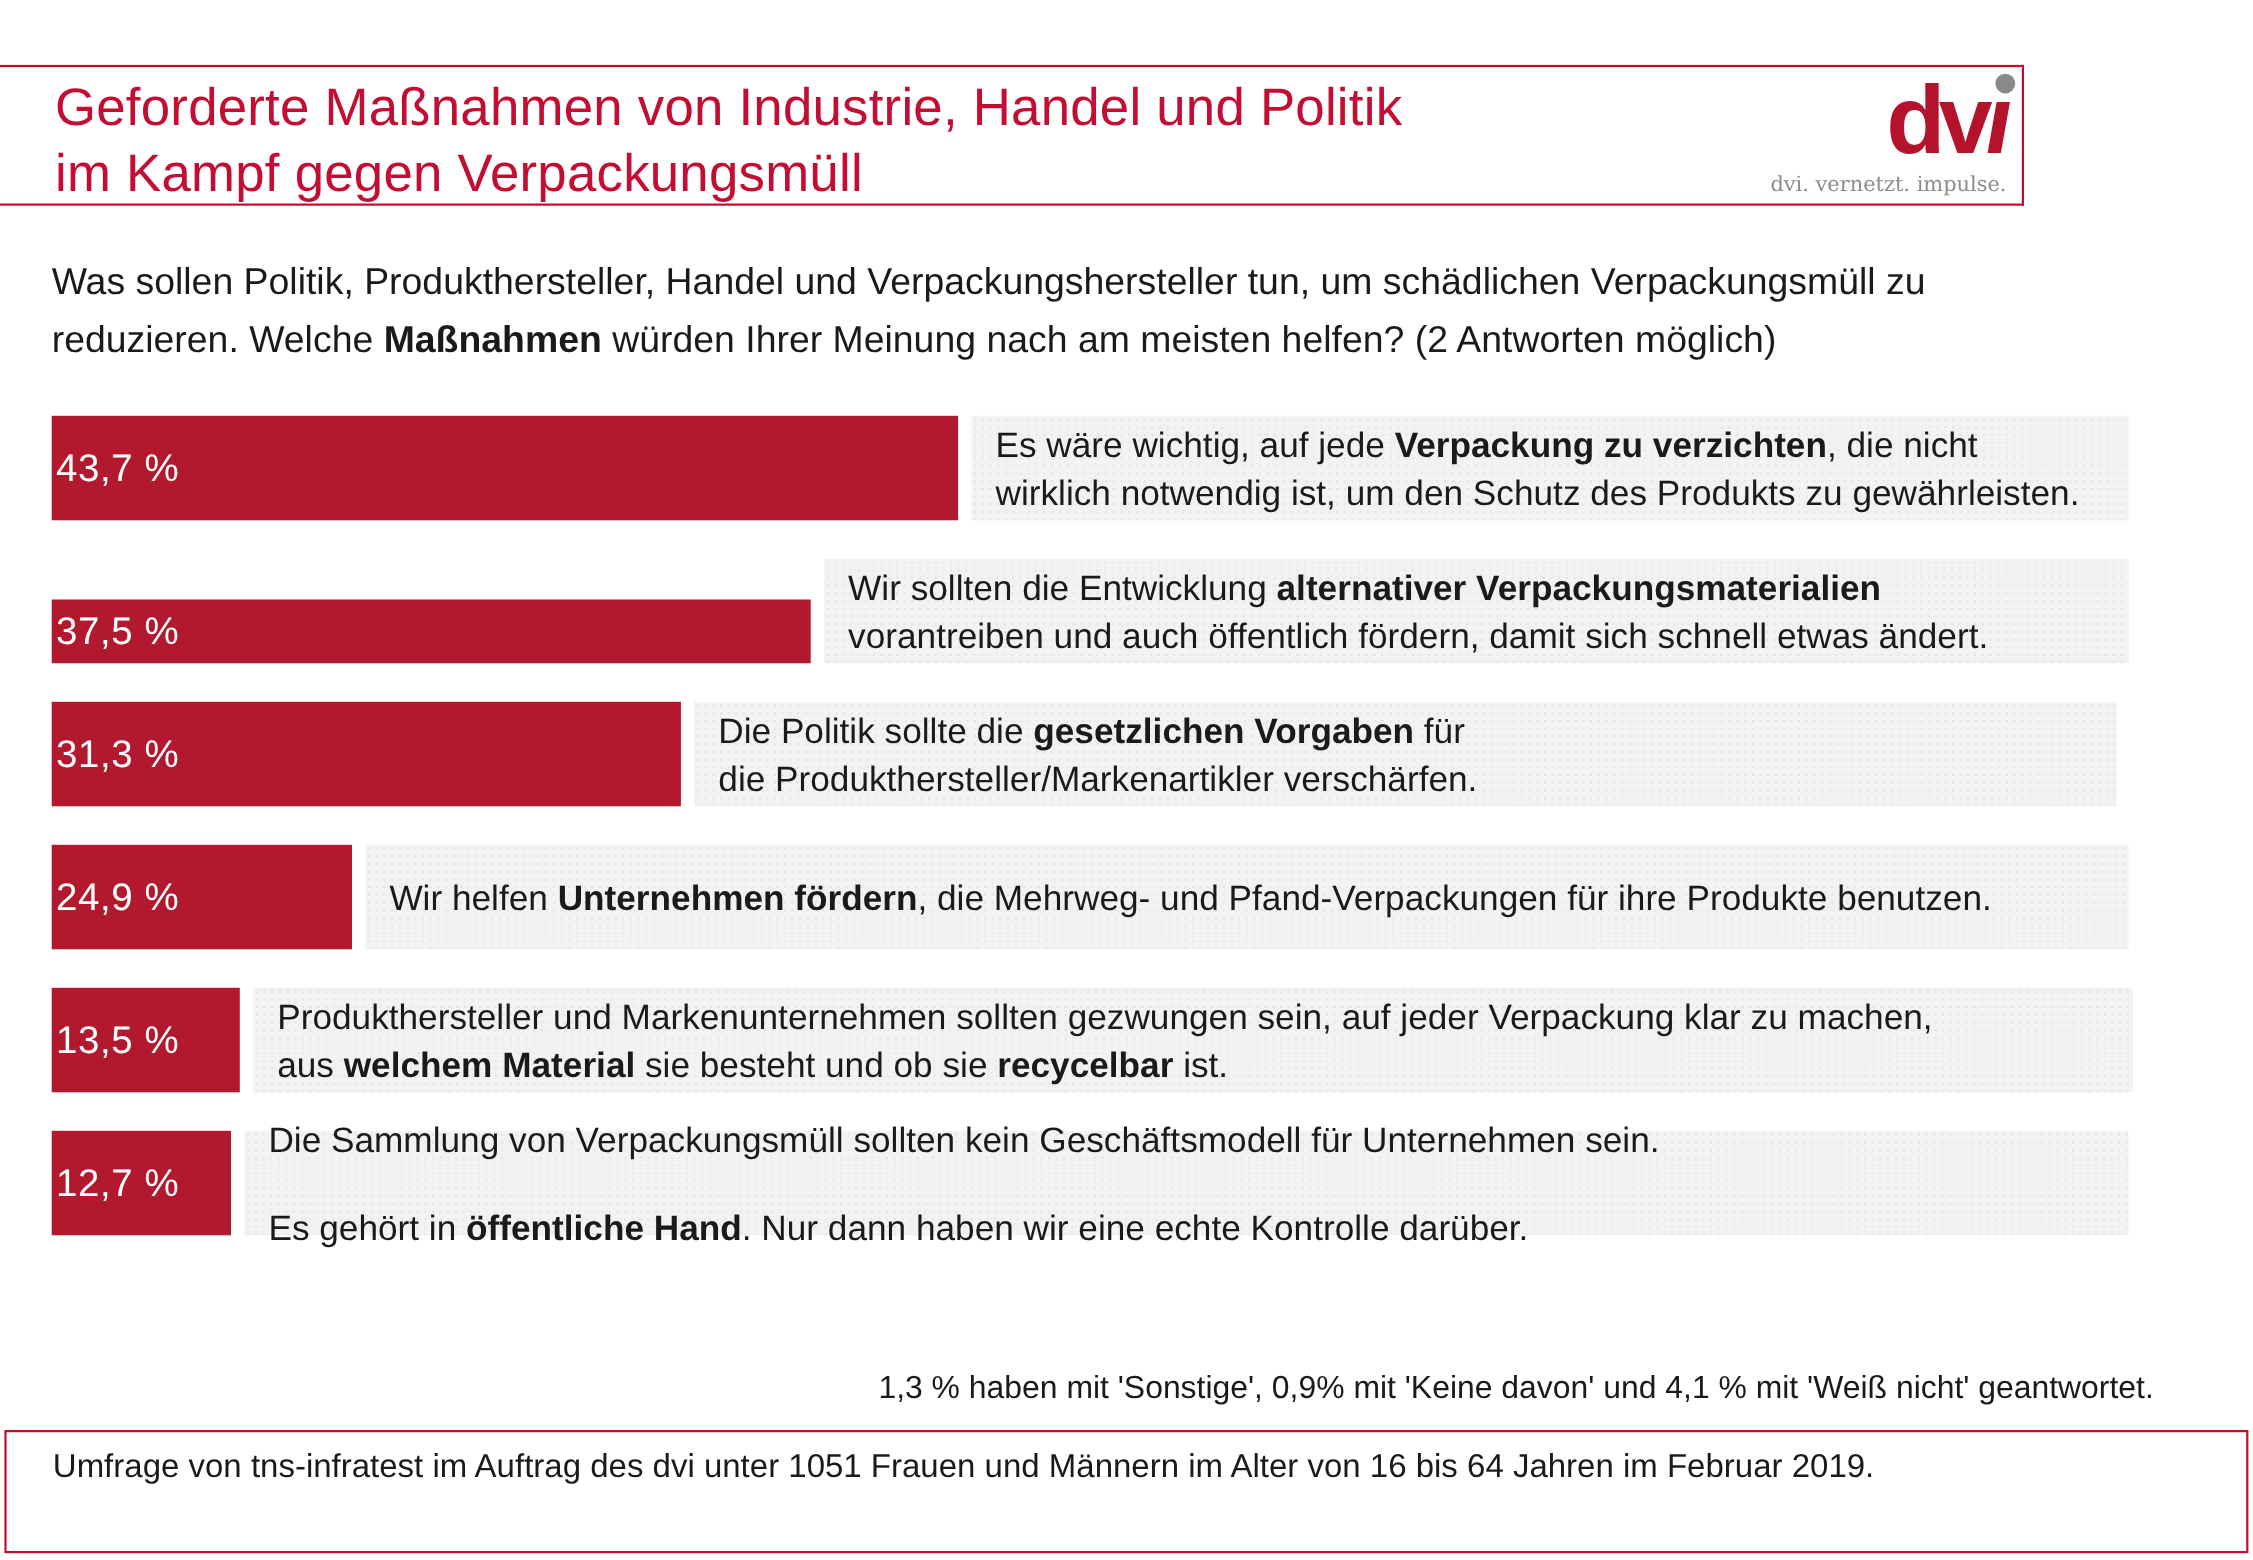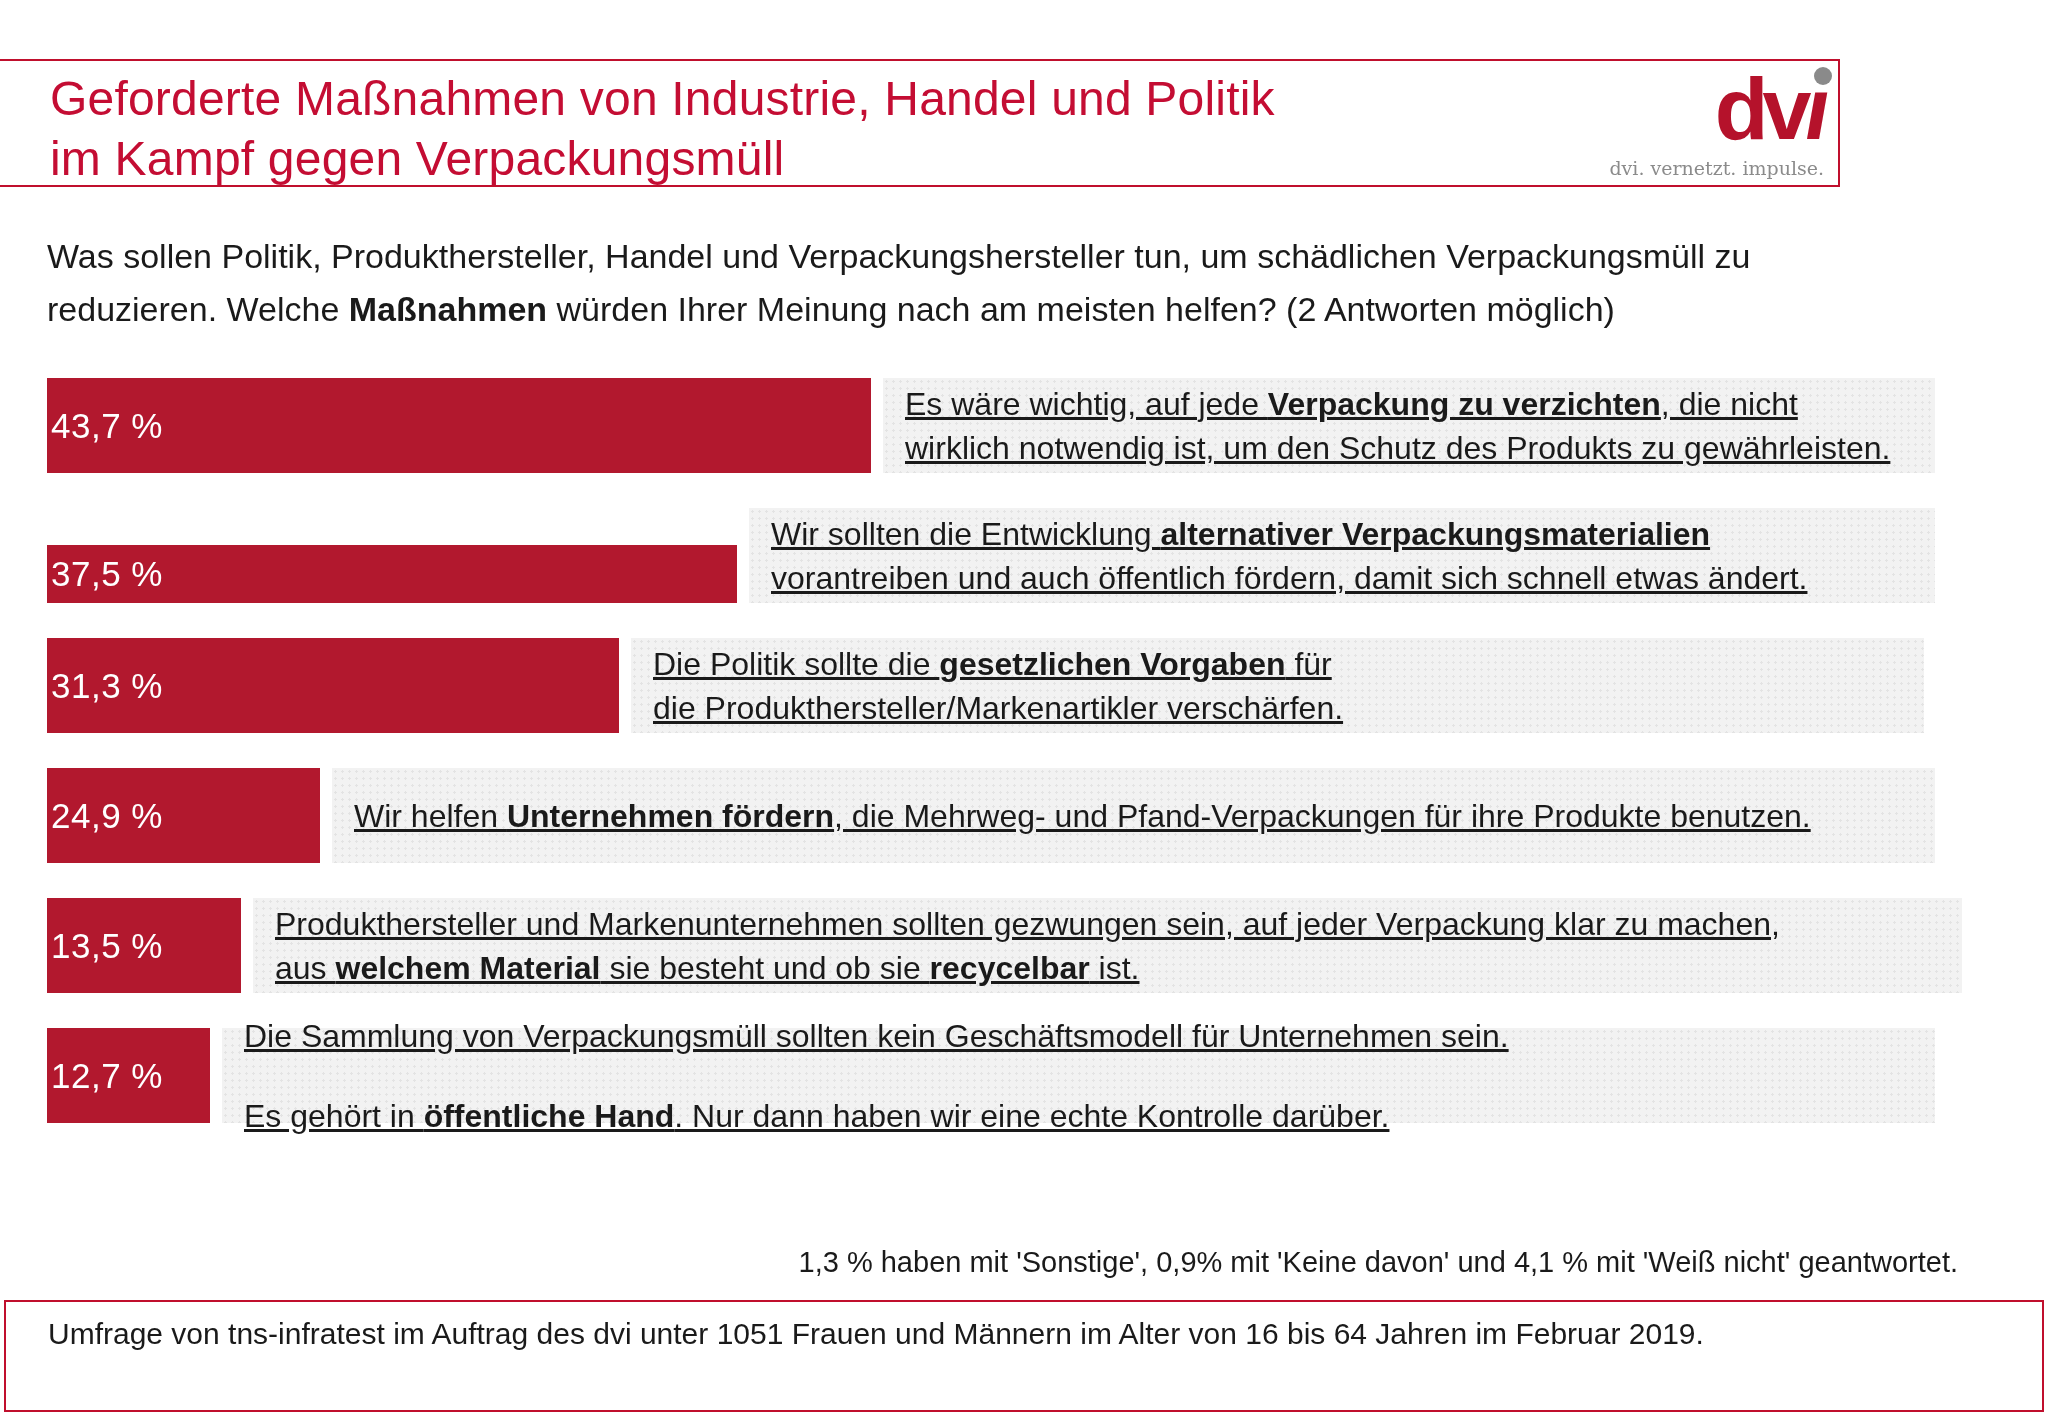--- a/index.html
+++ b/index.html
@@ -67,21 +67,21 @@
   }
   .answer-box{
     flex:none;margin-left:12px;
     background-color:var(--box-gray);
     background-image:radial-gradient(#e3e3e3 1.2px,transparent 1.2px);
     background-size:7px 7px;
     display:flex;flex-direction:column;justify-content:center;
     padding-left:22px;padding-right:10px;
     font-size:32px;line-height:44px;
   }
-  .ans-line{display:block;white-space:nowrap;text-decoration:underline;}
+  .ans-line{display:block;white-space:nowrap;}
 
   
   .footnote{
     position:absolute;right:90px;top:1246px;
     font-size:29px;color:var(--text-black);
   }
 
   
   .source-box{
     position:absolute;left:4px;right:4px;top:1300px;height:112px;
@@ -140,21 +140,21 @@
   </div>
     <div class="bar-row">
     <div class="bar" style="width: 273px;">
       <span>24,9 %</span>
     </div>
     <div class="answer-box" style="width: 1603px;">
         <div class="ans-line"><span>Wir helfen </span><span class="b">Unternehmen fördern</span><span>, die Mehrweg- und Pfand-Verpackungen für ihre Produkte benutzen.</span></div>
       </div>
   </div>
     <div class="bar-row">
-    <div class="bar" style="width: 194px;">
+    <div class="bar" style="width: 171px;">
       <span>13,5 %</span>
     </div>
     <div class="answer-box" style="width: 1709px;">
         <div class="ans-line"><span>Produkthersteller und Markenunternehmen sollten gezwungen sein, auf jeder Verpackung klar zu machen,</span></div>
         <div class="ans-line"><span>aus </span><span class="b">welchem Material</span><span> sie besteht und ob sie </span><span class="b">recycelbar</span><span> ist.</span></div>
       </div>
   </div>
     <div class="bar-row">
     <div class="bar" style="width: 163px;">
       <span>12,7 %</span>

